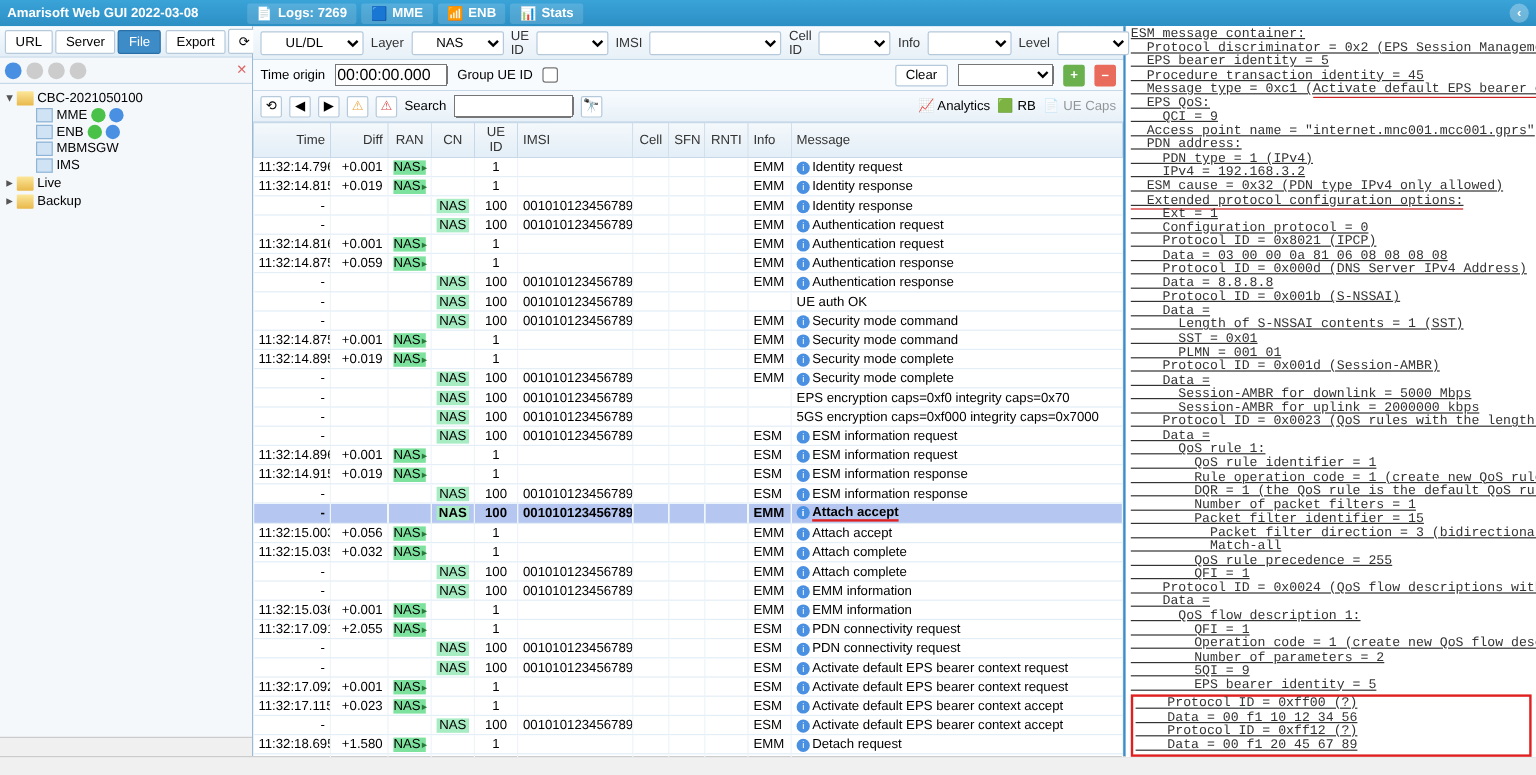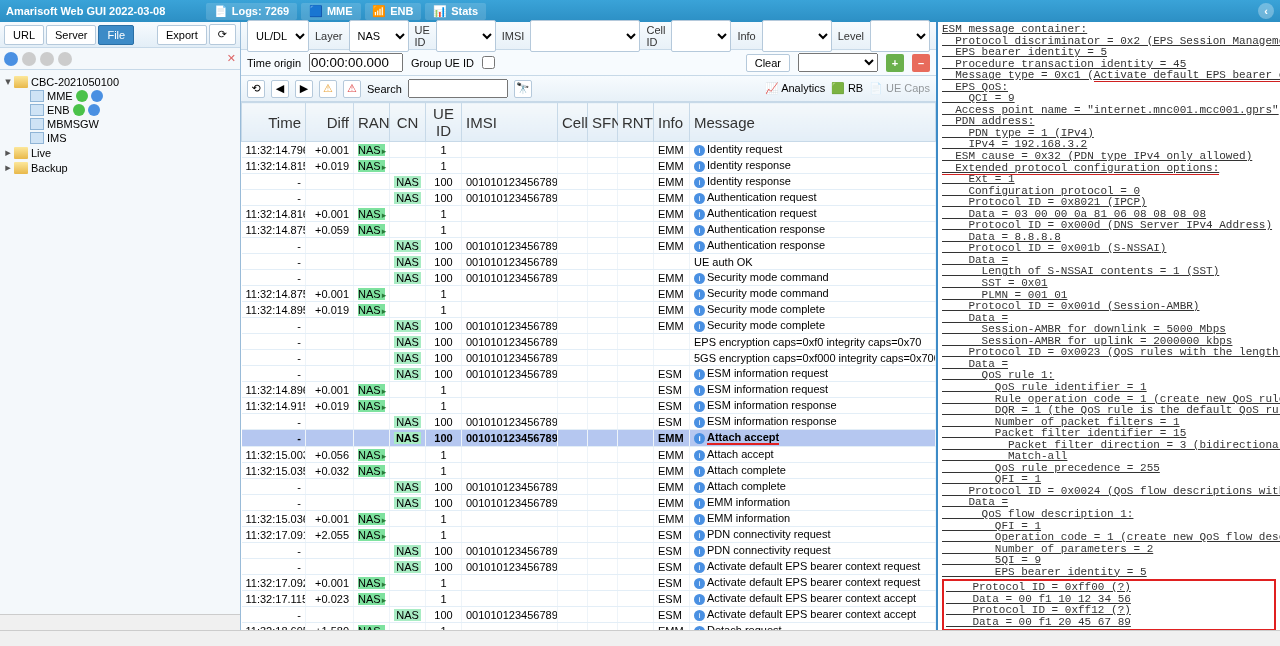--- a/index.html
+++ b/index.html
@@ -10,55 +10,55 @@
 .topbar { background: linear-gradient(#3aa3d8, #2c8fc4); height: 22px; display: flex; align-items: center; color: #fff; font-weight: bold; padding: 0 6px; }
 .topbar .title { flex: 0 0 200px; }
 .topbar .btns { display: flex; gap: 4px; }
 .topbar .btn { background: rgba(255,255,255,0.15); padding: 2px 8px; border-radius: 2px; display: flex; align-items: center; gap: 4px; cursor: pointer; }
 .topbar .collapse { margin-left: auto; width: 16px; height: 16px; background: rgba(255,255,255,0.3); border-radius: 8px; display:flex;align-items:center;justify-content:center;}
 
 
 .main { flex: 1; display: flex; min-height: 0; }
 
 
-.sidebar { width: 241px; border-right: 1px solid #99bbd8; display: flex; flex-direction: column; background: #f4f8fb; justify-content: flex-end; }
+.sidebar { width: 211px; border-right: 1px solid #99bbd8; display: flex; flex-direction: column; background: #f4f8fb; justify-content: flex-end; }
 .sidebar-toolbar { height: 26px; background: linear-gradient(#f7fbfe,#e3eef7); border-bottom: 1px solid #c7d9e8; display: flex; align-items: center; padding: 0 4px; gap: 2px; }
 .sidebar-toolbar .tab { padding: 3px 8px; border: 1px solid #b5c9db; border-radius: 2px; background: #fff; cursor: pointer; font-size: 11px; }
 .sidebar-toolbar .tab.active { background: #3d8bc7; color: #fff; border-color: #2a6fa5; }
 .sidebar-toolbar .spacer { flex: 1; }
 .sidebar-toolbar2 { height: 22px; border-bottom: 1px solid #c7d9e8; display:flex; align-items:center; gap:4px; padding:0 4px;}
 .sidebar-toolbar2 .icn { width:14px; height:14px; border-radius:7px; }
 .tree { flex: 1; overflow: auto; padding: 4px 2px; }
 .tree-node { display: flex; align-items: center; padding: 1px 0; cursor: pointer; }
 .tree-node .exp { width: 12px; text-align: center; color: #555; }
 .tree-node .icn { width: 14px; height: 12px; margin-right: 3px; display:inline-block;}
 .folder-icn { background: linear-gradient(#fce79a,#e8b84a); border-radius: 1px; }
 .file-icn { background: #cfe3f5; border: 1px solid #8fb4d6; }
 .tree .indent1 { padding-left: 16px; }
 .badge { width:12px; height:12px; border-radius:6px; margin-left:3px; display:inline-block;}
 .badge.g { background:#4ac24a;} .badge.b { background:#4a90e2;}
 
 
 .center { flex: 1; display: flex; flex-direction: column; min-width: 0; border-right: 2px solid #3d8bc7;}
 .filterbar { height: 28px; background: linear-gradient(#f7fbfe,#e8f1f8); border-bottom: 1px solid #c7d9e8; display: flex; align-items: center; padding: 0 6px; gap: 6px; font-size: 11px;}
-.filterbar select, .filterbar input { font-size: 11px; border: 1px solid #b5c9db; height: 32px; padding: 0 4px; border-radius: 2px; background:#fff;}
+.filterbar select, .filterbar input { font-size: 11px; border: 1px solid #b5c9db; height: 20px; padding: 0 16px; border-radius: 2px; background:#fff;}
 .filterbar label { color:#333; }
 .fb-sel { position:relative; display:inline-flex; align-items:center;}
 .fb-sel select { min-width: 60px; }
 .filterbar2 { height: 26px; background: #f7fbfe; border-bottom: 1px solid #c7d9e8; display: flex; align-items: center; padding: 0 6px; gap: 8px; font-size: 11px;}
 .filterbar2 .btn { padding: 2px 8px; border: 1px solid #b5c9db; border-radius: 2px; background:#fff; cursor:pointer;}
 .plus-btn { width:18px;height:18px;background:#6ab04c;color:#fff;border-radius:2px;display:flex;align-items:center;justify-content:center;font-weight:bold;cursor:pointer;}
 .minus-btn { width:18px;height:18px;background:#e86b5c;color:#fff;border-radius:2px;display:flex;align-items:center;justify-content:center;font-weight:bold;cursor:pointer;}
 .filterbar3 { height: 26px; background: linear-gradient(#f7fbfe,#e8f1f8); border-bottom: 1px solid #c7d9e8; display:flex;align-items:center;padding:0 6px;gap:6px;font-size:11px;}
 .nav-icn { width:18px;height:18px; border:1px solid #b5c9db; border-radius:2px; display:flex;align-items:center;justify-content:center;background:#fff;cursor:pointer;}
 
 
 .tbl-wrap { flex:1; overflow:auto; position:relative;}
 .tbl { width: 100%; border-collapse: collapse; table-layout: fixed; }
-.tbl th { background: linear-gradient(#f4f8fb,#e3eef7); border: 1px solid #c7d9e8; padding: 2px 4px; font-weight: normal; color:#333; font-size:15px; position:sticky; top:0;margin-left:32px;}
+.tbl th { background: linear-gradient(#f4f8fb,#e3eef7); border: 1px solid #c7d9e8; padding: 2px 4px; font-weight: normal; color:#333; font-size:11px; position:sticky; top:0;margin-left:32px;}
 .tbl td { border-bottom: 1px solid #e3eef7; border-right: 1px solid #eef4f9; padding: 1px 4px; height: 16px; font-size:11px; white-space:nowrap; overflow:hidden;}
 .tbl tr.selected td { background: #b5c7f0 !important; font-weight:bold;}
 .col-time{width:64px;text-align:right;} .col-diff{width:48px;text-align:right;} .col-ran{width:36px;text-align:center;}
 .col-cn{width:36px;text-align:center;} .col-ueid{width:36px;text-align:center;} .col-imsi{width:96px;text-align:left;}
 .col-cell{width:30px;} .col-sfn{width:30px;} .col-rnti{width:36px;} .col-info{width:36px;text-align:left;}
 .col-msg{text-align:left;}
 .nas-ran { background: #7ee29f; display:inline-block; width:100%; text-align:center;}
 .nas-cn { background: #a8ecc3; display:inline-block; width:100%; text-align:center;}
 .arrow-r::after { content:"▸"; color:#2a7a3a; font-size:9px; margin-left:1px;}
 .info-i { display:inline-block; width:11px; height:11px; background:#4a90e2; color:#fff; border-radius:6px; text-align:center; line-height:11px; font-size:8px; margin-right:2px;}

